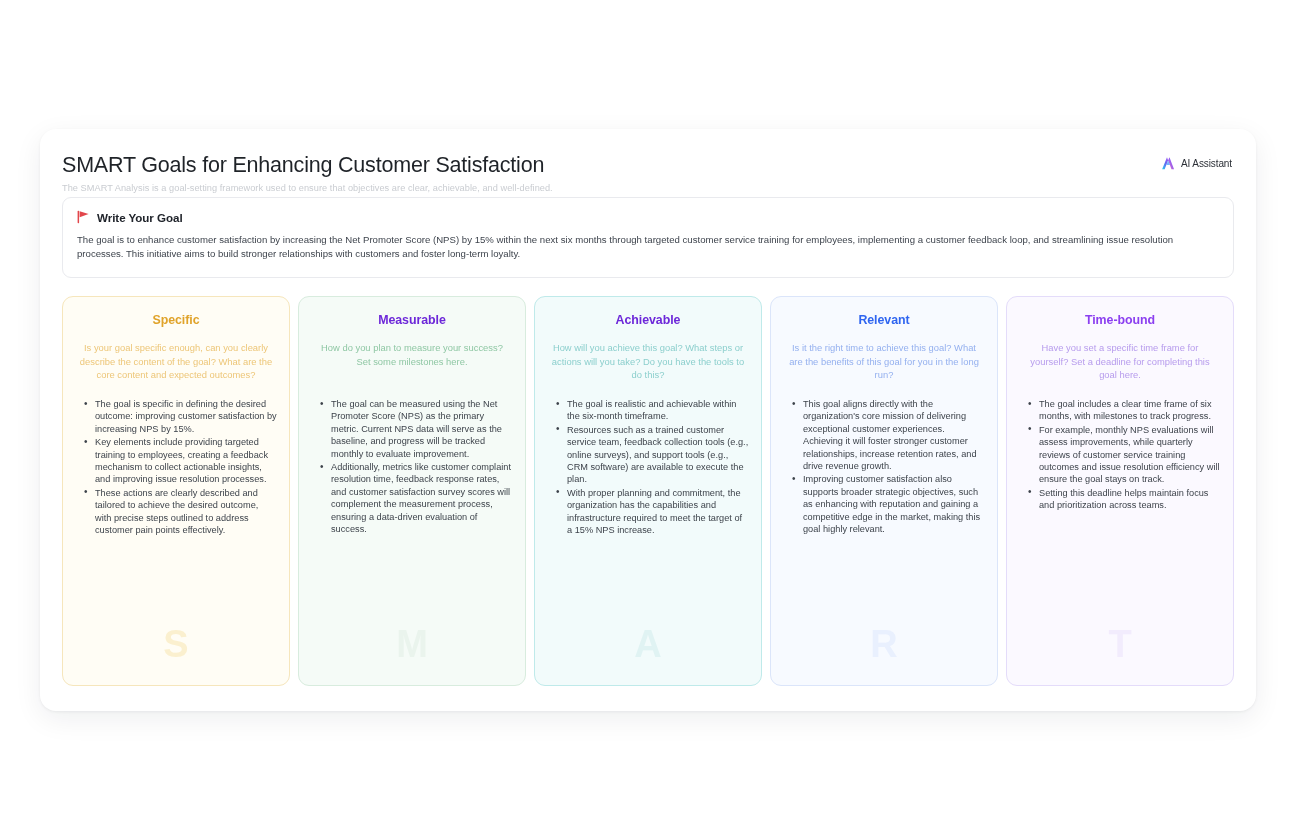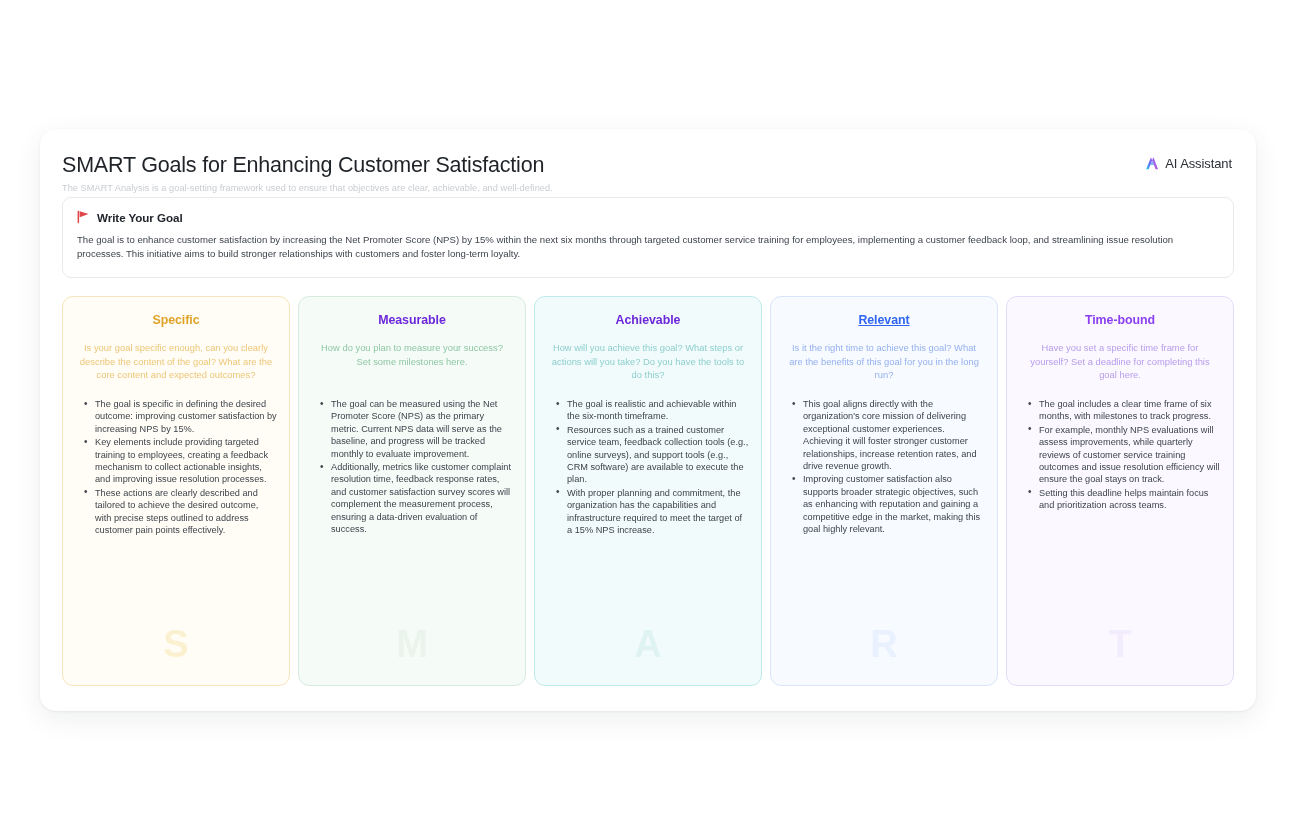--- a/index.html
+++ b/index.html
@@ -57,21 +57,21 @@
   }
   .ai-badge {
     position: absolute;
     right: 2px;
     top: 5px;
     display: flex;
     align-items: center;
     gap: 5px;
   }
   .ai-badge-label {
-    font-size: 13px;
+    font-size: 10px;
     color: #2b2f36;
     font-weight: 400;
     letter-spacing: -0.1px;
   }
   .ai-logo { width: 15px; height: 15px; display: block; }
 
   
   .goal-box {
     border: 1px solid #e9eaee;
     border-radius: 9px;
@@ -165,21 +165,21 @@
   
   .card.c-specific   { background: #fffdf5; border-color: #f6e6bc; }
   .card.c-measurable { background: #f5fbf7; border-color: #d8ecde; }
   .card.c-achievable { background: #f2fbfb; border-color: #bfeaea; }
   .card.c-relevant   { background: #f7faff; border-color: #dbe5fa; }
   .card.c-timebound  { background: #fbf9ff; border-color: #e4dcfa; }
 
   .card.c-specific   .card-title { color: #e0a32a; }
   .card.c-measurable .card-title { color: #6d28d9; }
   .card.c-achievable .card-title { color: #6d28d9; }
-  .card.c-relevant   .card-title { color: #2f65f0; text-decoration: underline; }
+  .card.c-relevant   .card-title { color: #2f65f0; }
   .card.c-timebound  .card-title { color: #8b3ff0; }
 
   .card.c-specific   .card-prompt { color: #edc678; }
   .card.c-measurable .card-prompt { color: #8fc7a4; }
   .card.c-achievable .card-prompt { color: #8ccfcd; }
   .card.c-relevant   .card-prompt { color: #94b0ef; }
   .card.c-timebound  .card-prompt { color: #b79ced; }
 
   .card.c-specific   .watermark { color: #fbf0cf; }
   .card.c-measurable .watermark { color: #eaf4ed; }

